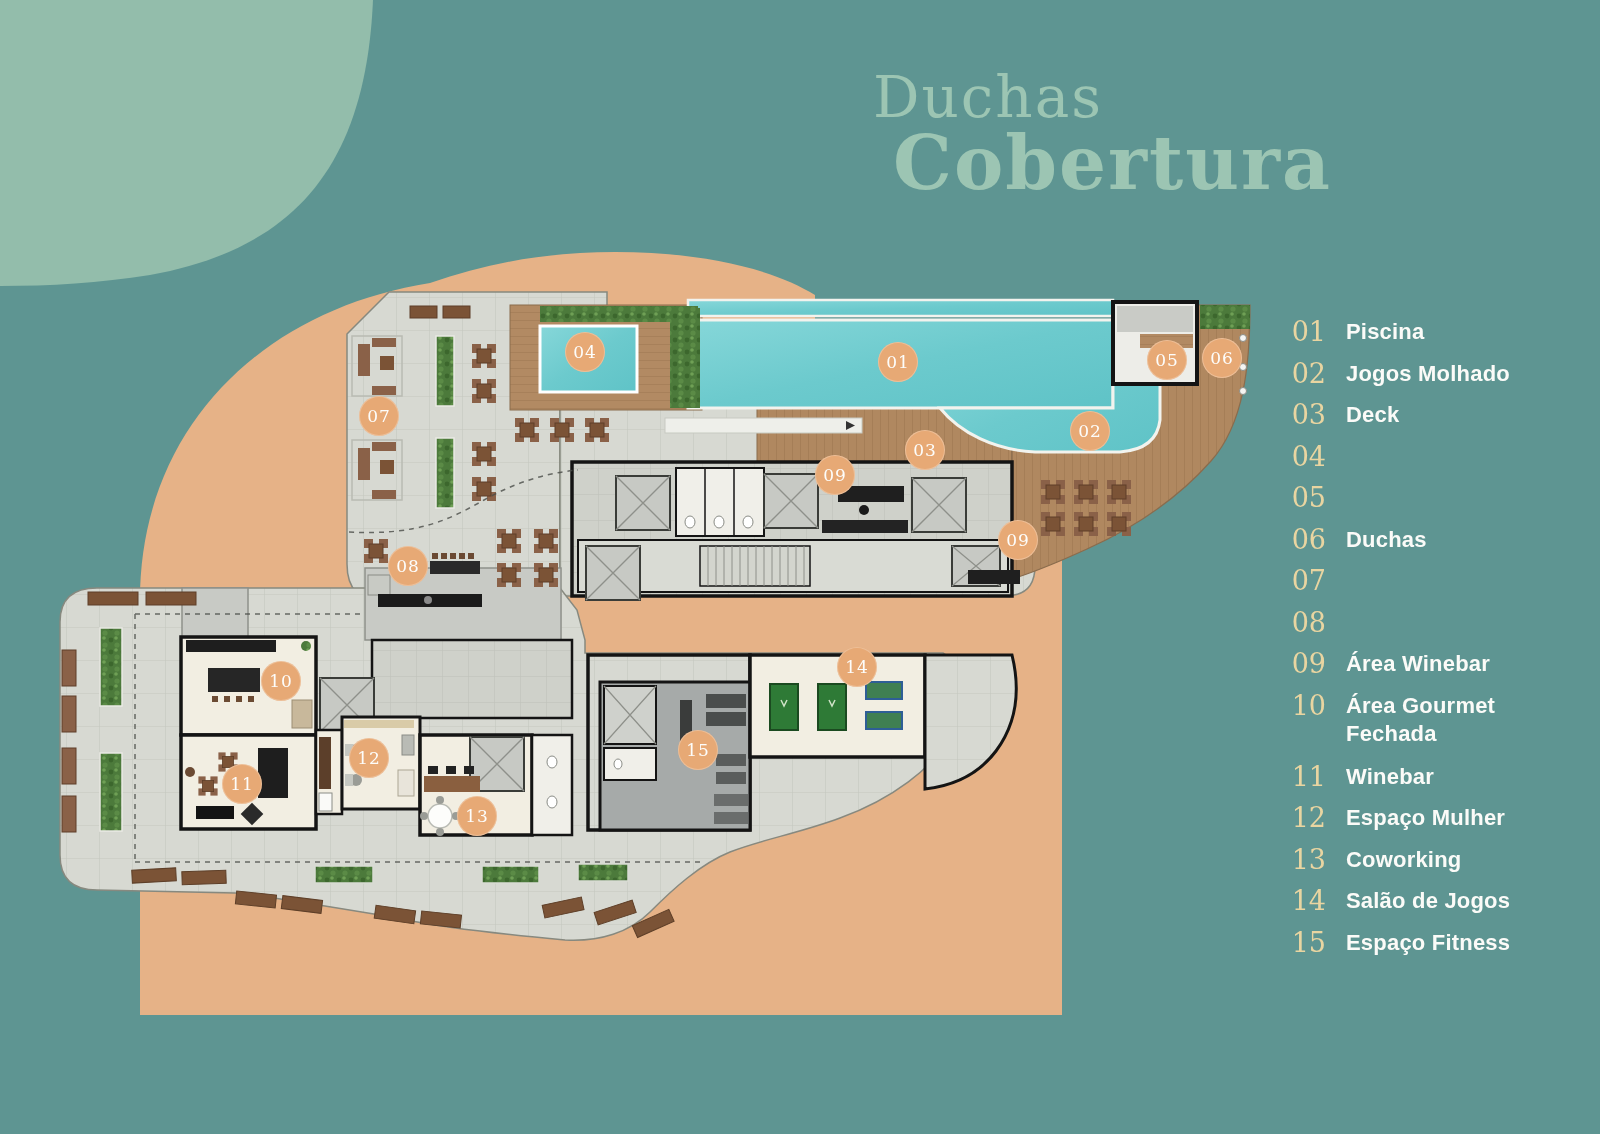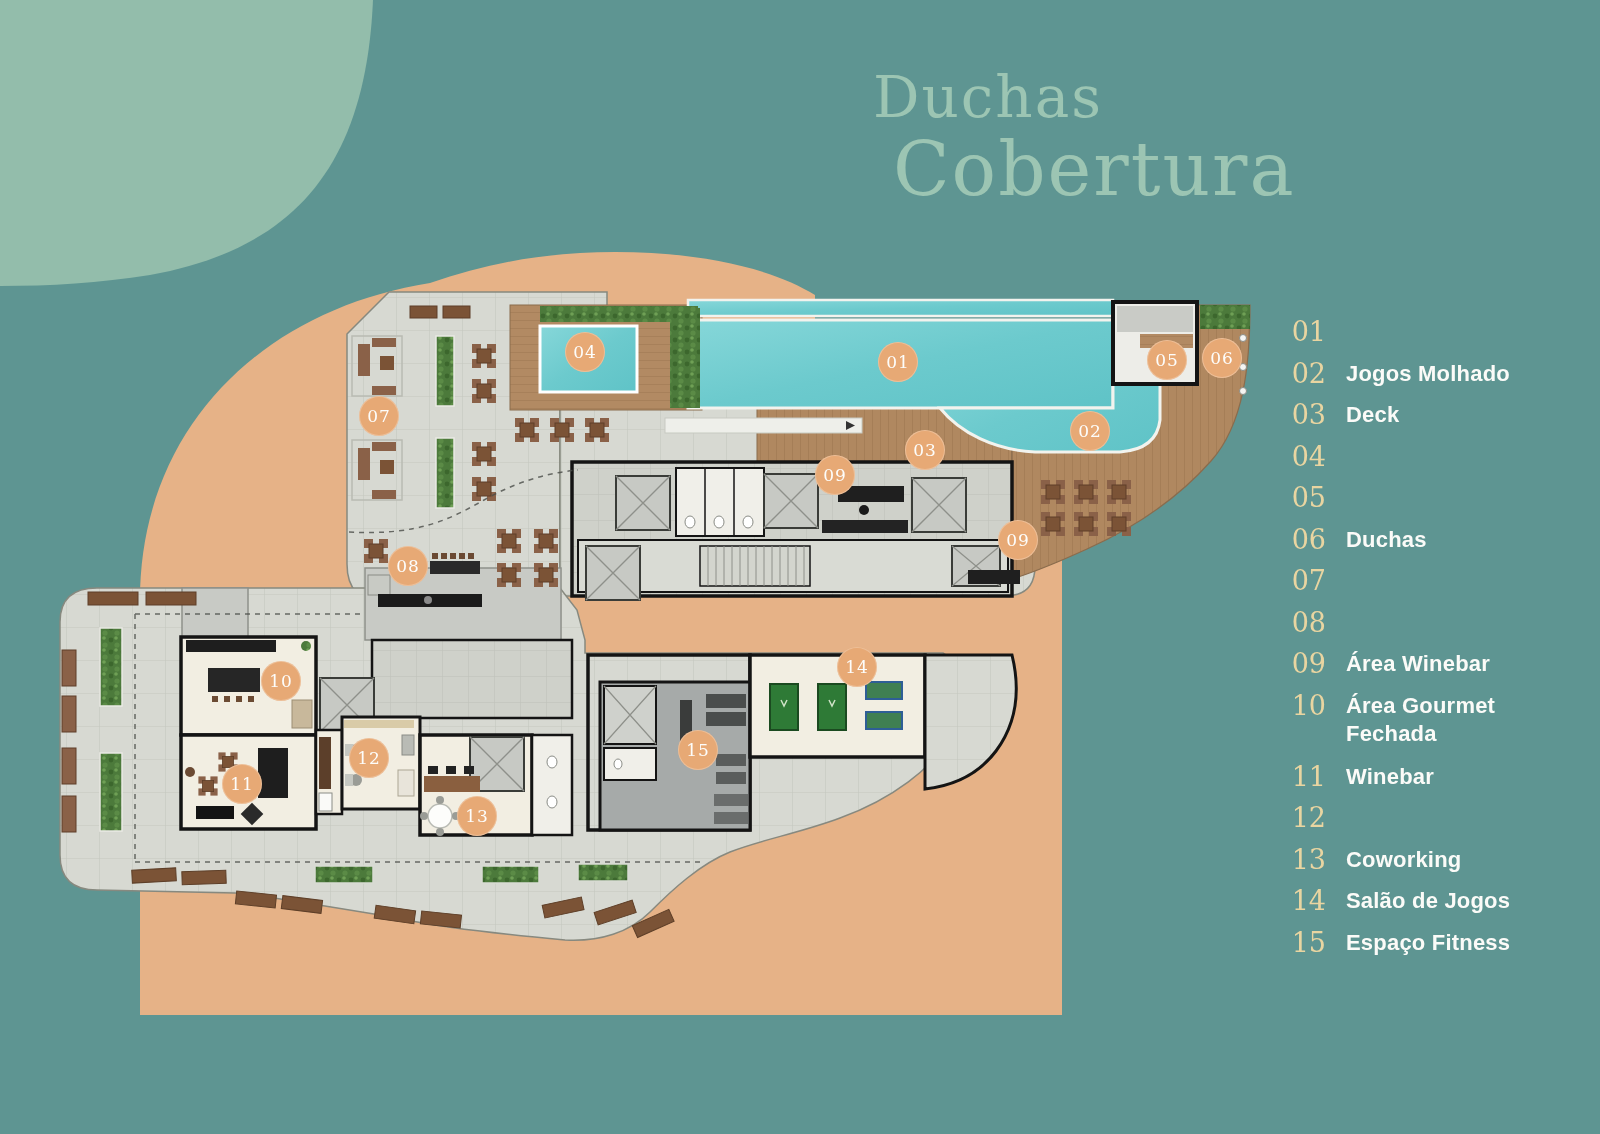--- a/index.html
+++ b/index.html
@@ -6,21 +6,21 @@
   .stage{
     position:relative;width:1600px;height:1134px;overflow:hidden;
     background:#5E9592;
     font-family:"Liberation Sans", sans-serif;
   }
   svg.plan{position:absolute;left:0;top:0;}
   
   .title-block{position:absolute;left:855px;top:68px;color:#9CC5B3;
     font-family:"DejaVu Serif", serif;line-height:1;}
   .title-line1{font-size:58px;letter-spacing:2px;margin-left:18px;}
-  .title-line2{font-size:74px;letter-spacing:2px;margin-top:6px;margin-left:38px;}
+  .title-line2{font-size:74px;letter-spacing:2px;margin-top:0;margin-left:38px;font-weight:bold;}
   
   .marker{
     position:absolute;width:40px;height:40px;border-radius:50%;
     background:#E7A975;color:#FDFDFB;display:flex;align-items:center;justify-content:center;
     font-family:"DejaVu Serif", serif;font-size:17px;letter-spacing:1px;
     box-shadow:0 0 0 1px rgba(255,255,255,0.25) inset;
   }
   
   .legend{position:absolute;left:1250px;top:312px;width:330px;}
   .legend-row{display:flex;align-items:flex-start;min-height:41.5px;}
@@ -334,20 +334,21 @@
   <div class="marker" style="left:261px;top:661px">10</div>
   <div class="marker" style="left:222px;top:764px">11</div>
   <div class="marker" style="left:349px;top:738px">12</div>
   <div class="marker" style="left:457px;top:796px">13</div>
   <div class="marker" style="left:837px;top:647px">14</div>
   <div class="marker" style="left:678px;top:730px">15</div>
 
   <div class="legend">
     <div class="legend-row">
       <div class="legend-num">01</div>
+      <div class="legend-label">Piscina</div>
     </div>
     <div class="legend-row">
       <div class="legend-num">02</div>
       <div class="legend-label">Jogos Molhado</div>
     </div>
     <div class="legend-row">
       <div class="legend-num">03</div>
       <div class="legend-label">Deck</div>
     </div>
     <div class="legend-row">
@@ -373,20 +374,21 @@
     <div class="legend-row tall">
       <div class="legend-num">10</div>
       <div class="legend-label">Área Gourmet Fechada</div>
     </div>
     <div class="legend-row">
       <div class="legend-num">11</div>
       <div class="legend-label">Winebar</div>
     </div>
     <div class="legend-row">
       <div class="legend-num">12</div>
+      <div class="legend-label">Espaço Mulher</div>
     </div>
     <div class="legend-row">
       <div class="legend-num">13</div>
       <div class="legend-label">Coworking</div>
     </div>
     <div class="legend-row">
       <div class="legend-num">14</div>
       <div class="legend-label">Salão de Jogos</div>
     </div>
     <div class="legend-row">

